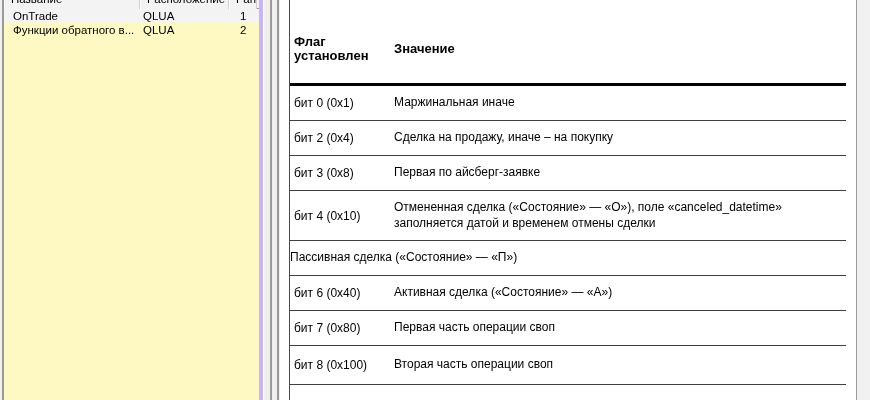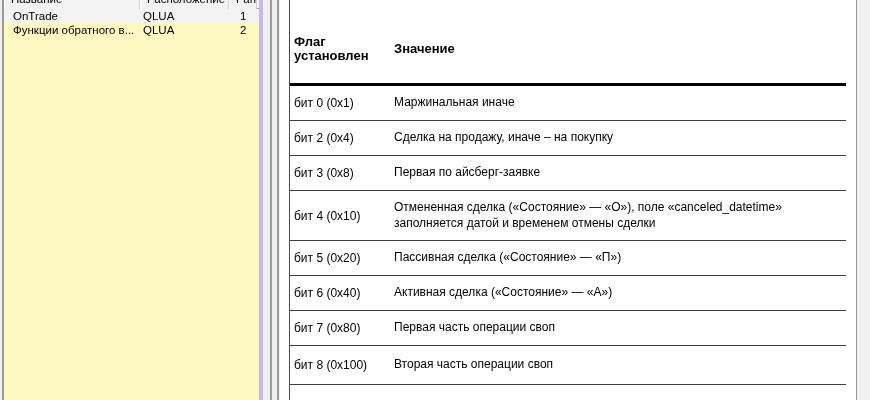--- a/index.html
+++ b/index.html
@@ -109,21 +109,20 @@
       </div>
       <div class="ft-row">
         <div class="ft-flag">бит 3 (0x8)</div>
         <div class="ft-val">Первая по айсберг-заявке</div>
       </div>
       <div class="ft-row tall">
         <div class="ft-flag">бит 4 (0x10)</div>
         <div class="ft-val">Отмененная сделка («Состояние» — «О»), поле «canceled_datetime» заполняется датой и временем отмены сделки</div>
       </div>
       <div class="ft-row">
-        <div class="ft-flag">бит 5 (0x20)</div>
         <div class="ft-val">Пассивная сделка («Состояние» — «П»)</div>
       </div>
       <div class="ft-row">
         <div class="ft-flag">бит 6 (0x40)</div>
         <div class="ft-val">Активная сделка («Состояние» — «А»)</div>
       </div>
       <div class="ft-row">
         <div class="ft-flag">бит 7 (0x80)</div>
         <div class="ft-val">Первая часть операции своп</div>
       </div>

